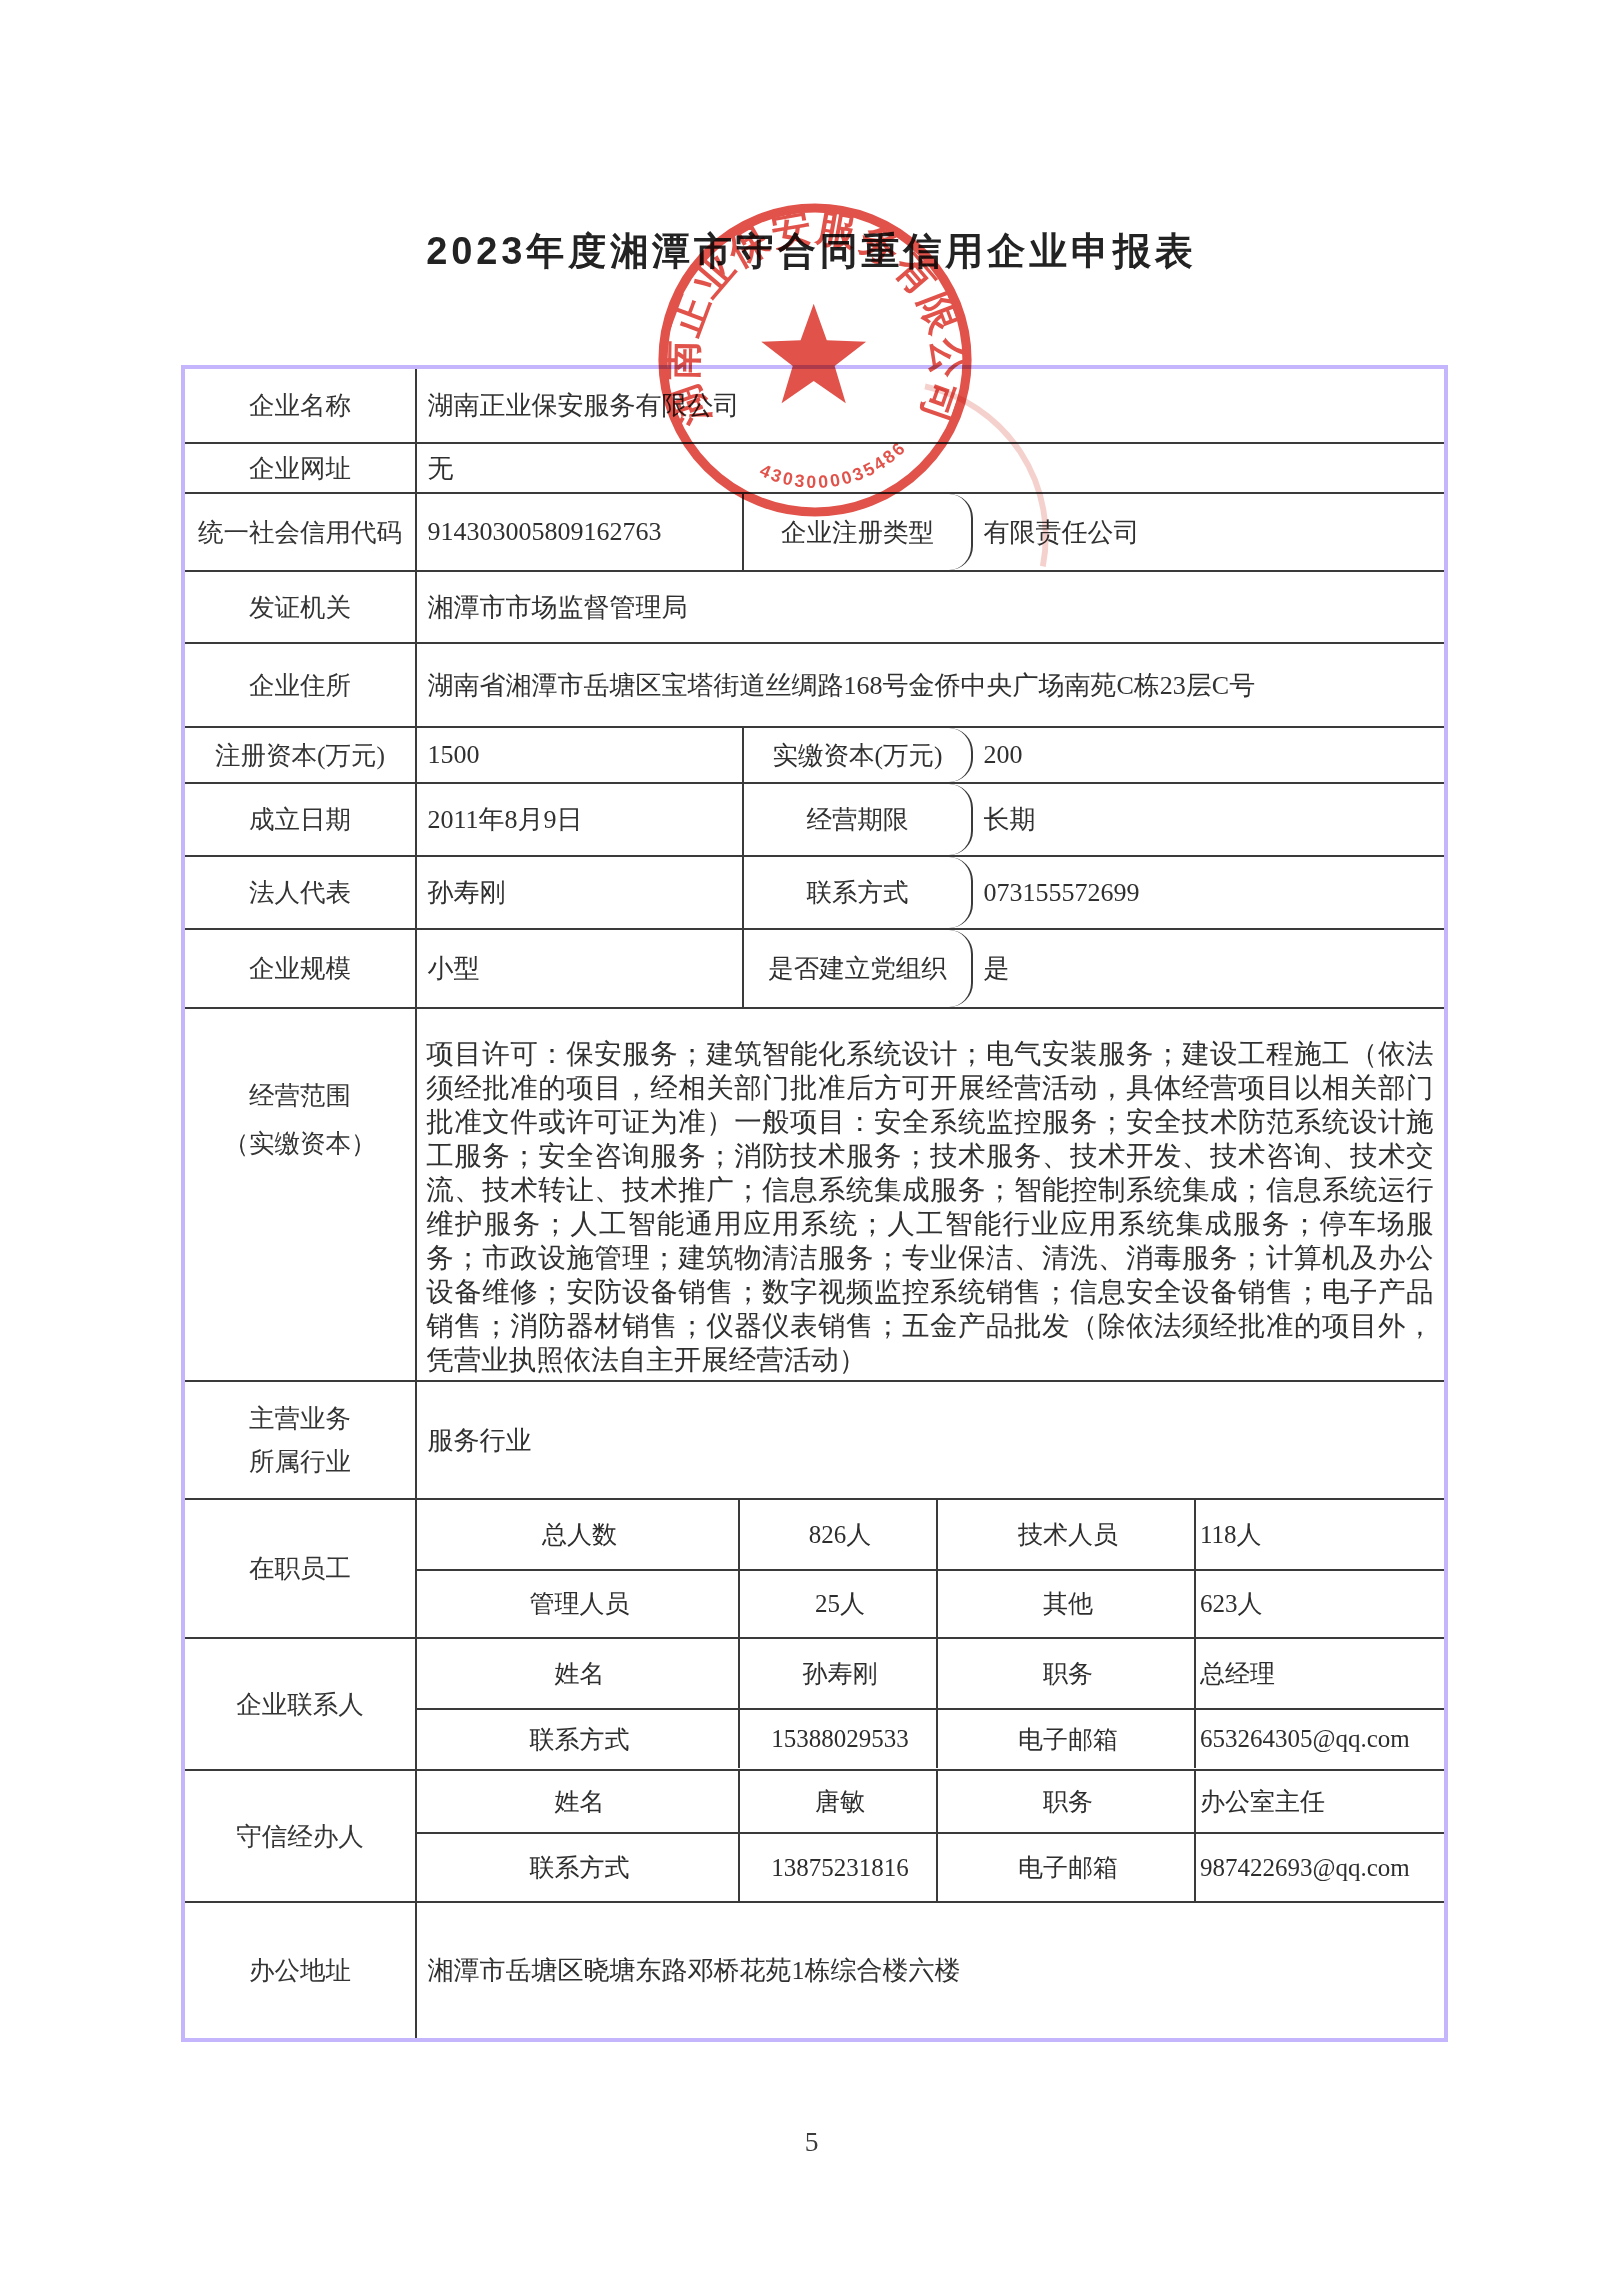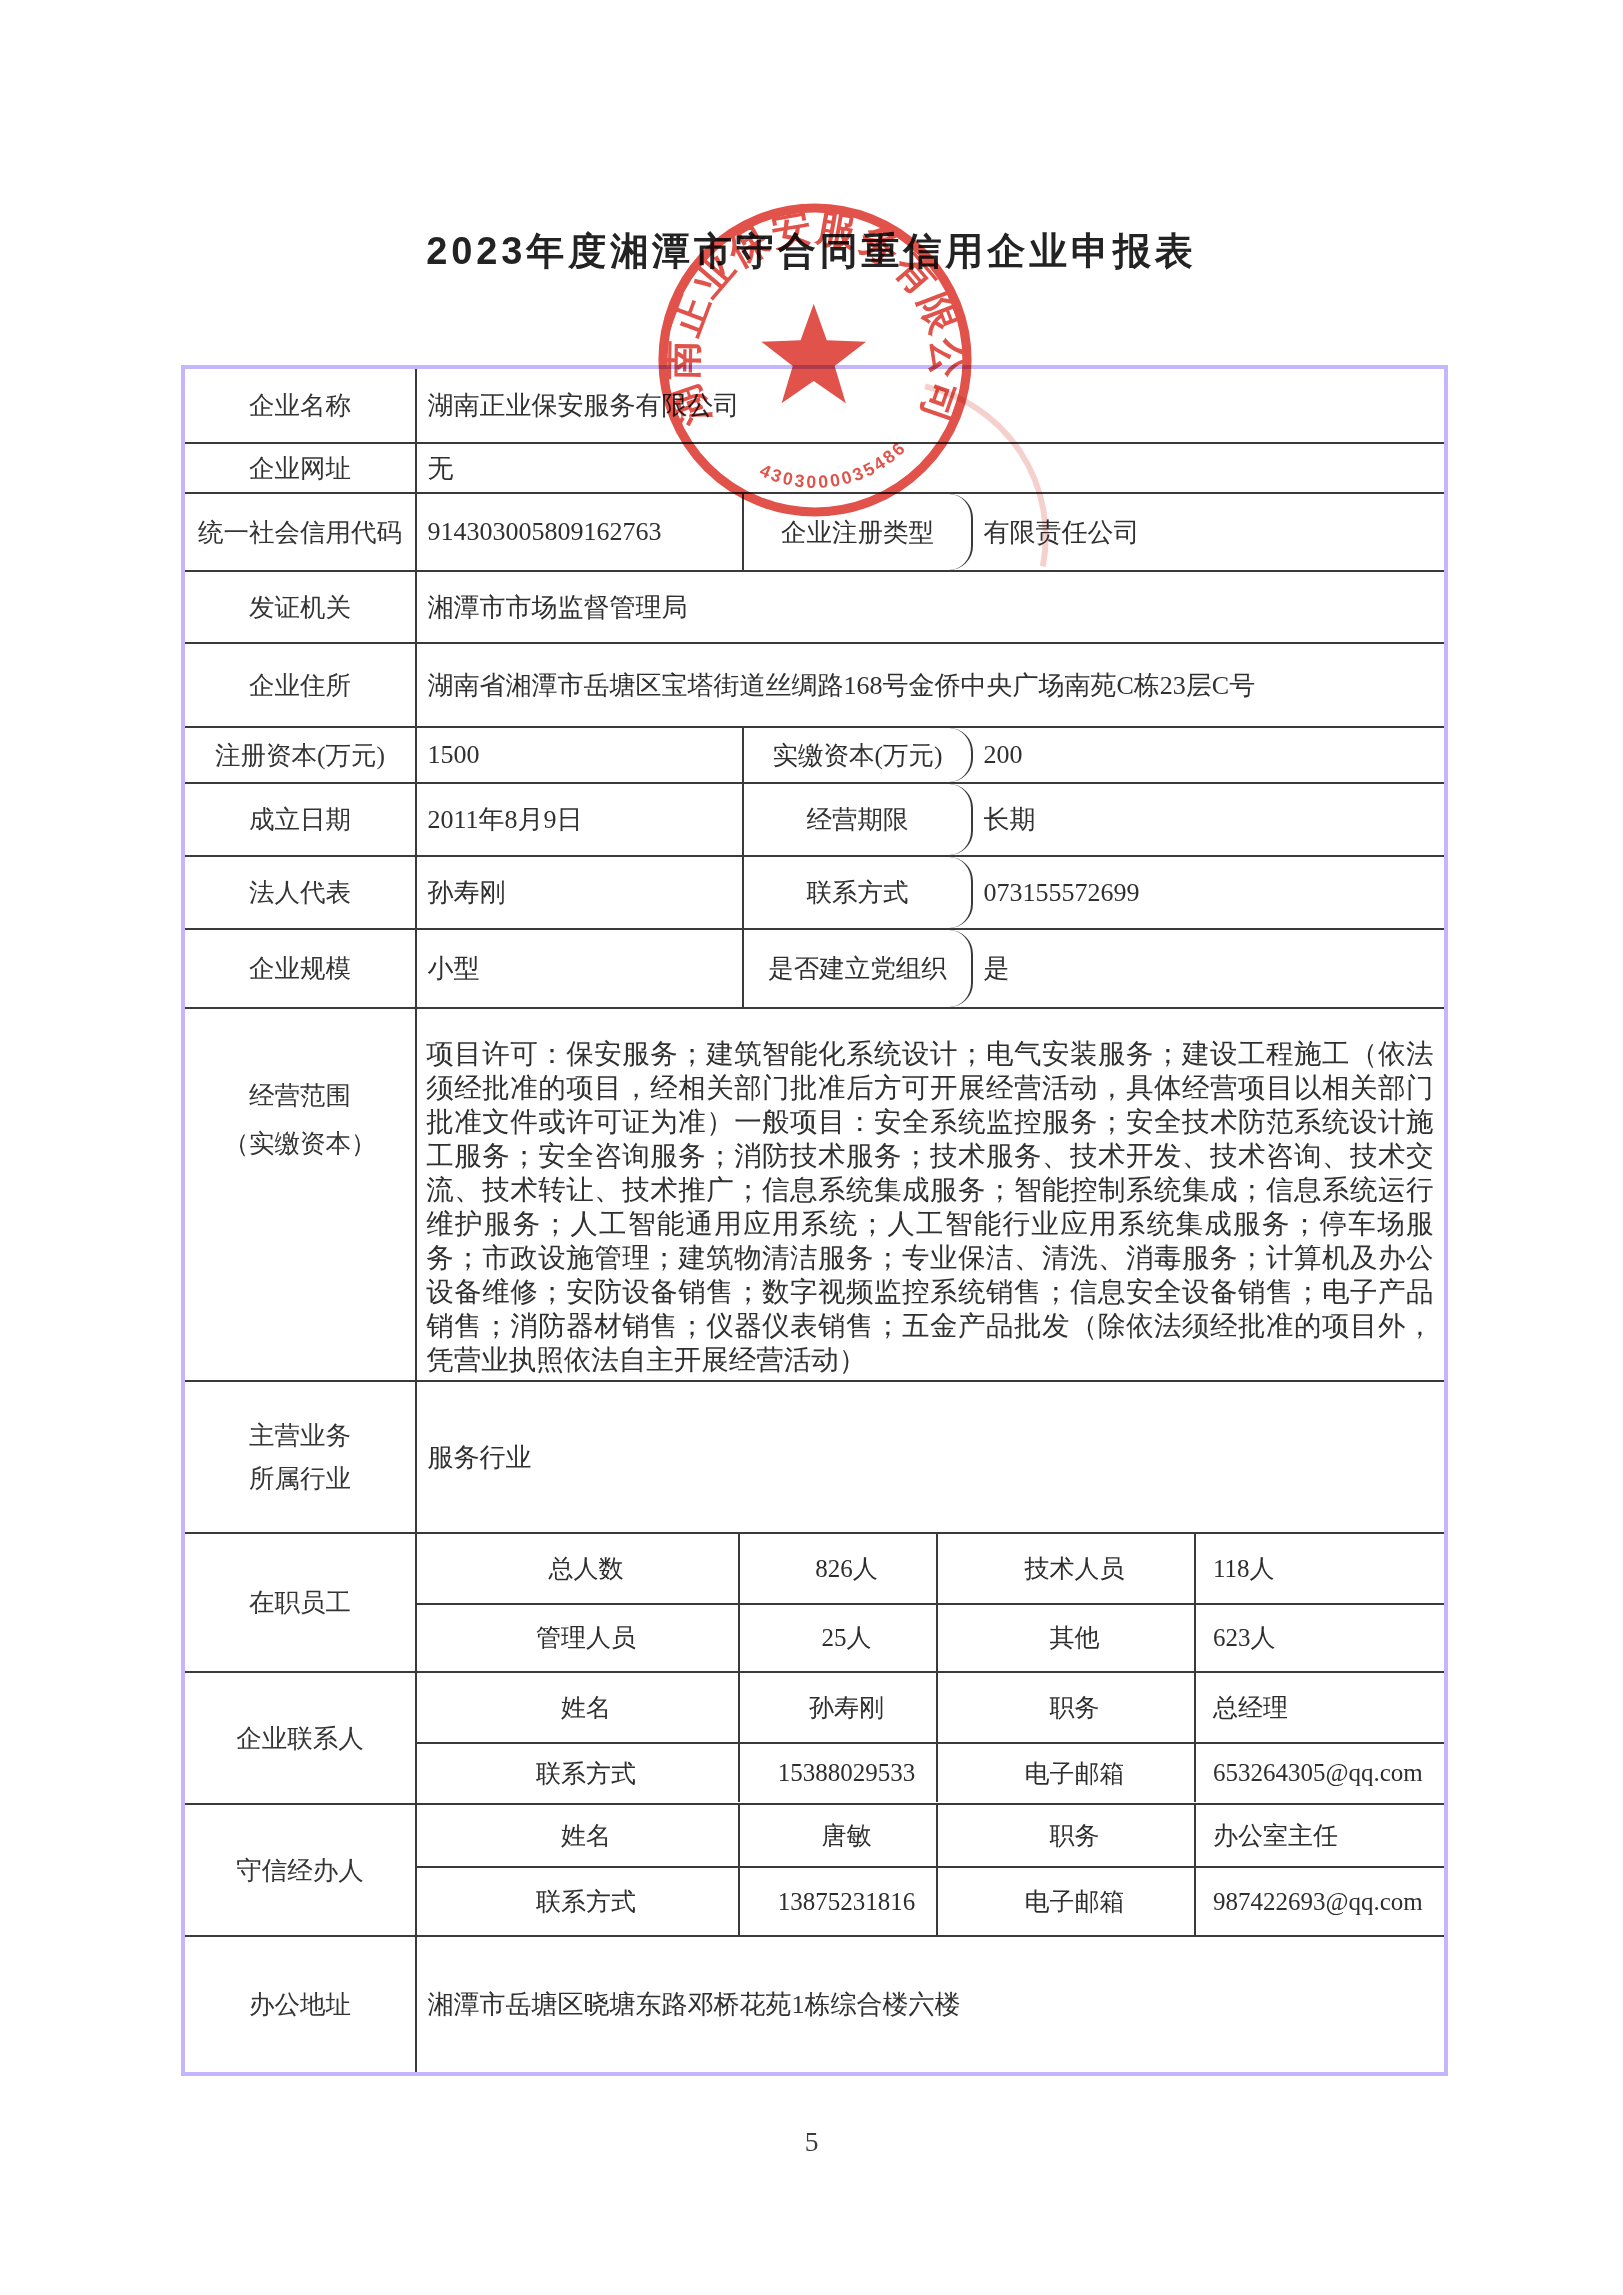--- a/index.html
+++ b/index.html
@@ -40,21 +40,21 @@
   .value {
     flex: 1 1 auto;
     padding-left: 10.5px;
     font-size: 26px; color: #303030;
   }
   .w-b2 { flex: 0 0 327px; width: 327px; }
   .w-b3 { flex: 0 0 229px; width: 229px; justify-content: center; text-align: center; padding-left: 0; font-size: 25.5px; border-radius: 24px; }
   .w-c2 { flex: 0 0 323px; width: 323px; }
   .w-c3 { flex: 0 0 198px; width: 198px; }
   .w-c4 { flex: 0 0 258px; width: 258px; }
-  .c-cell { justify-content: center; text-align: center; padding-left: 17px; font-size: 25px; }
+  .c-cell { justify-content: center; text-align: center; padding-left: 4px; font-size: 25px; }
   .group-label { }
   .group-body { flex: 1 1 auto; display: flex; flex-direction: column; }
   .subrow { display: flex; border-bottom: 2px solid #3a3a3a; }
   .subrow:last-child { border-bottom: none; }
   .scope-label { justify-content: flex-start; padding-top: 63px; line-height: 48px; }
   .two-line { line-height: 43px; }
   .scope-value {
     display: block; align-items: initial;
     padding: 27.5px 10.5px 0 9.2px;
     font-size: 27.5px; line-height: 34px;
@@ -140,21 +140,21 @@
   </div>
 
   <div class="row" style="height:373px">
     <div class="cell label scope-label">
       <span>经营范围</span>
       <span>（实缴资本）</span>
     </div>
     <div class="cell value scope-value">项目许可：保安服务；建筑智能化系统设计；电气安装服务；建设工程施工（依法须经批准的项目，经相关部门批准后方可开展经营活动，具体经营项目以相关部门批准文件或许可证为准）一般项目：安全系统监控服务；安全技术防范系统设计施工服务；安全咨询服务；消防技术服务；技术服务、技术开发、技术咨询、技术交流、技术转让、技术推广；信息系统集成服务；智能控制系统集成；信息系统运行维护服务；人工智能通用应用系统；人工智能行业应用系统集成服务；停车场服务；市政设施管理；建筑物清洁服务；专业保洁、清洗、消毒服务；计算机及办公设备维修；安防设备销售；数字视频监控系统销售；信息安全设备销售；电子产品销售；消防器材销售；仪器仪表销售；五金产品批发（除依法须经批准的项目外，凭营业执照依法自主开展经营活动）</div>
   </div>
 
-  <div class="row" style="height:152px">
+  <div class="row" style="height:118px">
     <div class="cell label two-line">
       <span>主营业务</span>
       <span>所属行业</span>
     </div>
     <div class="cell value">服务行业</div>
   </div>
 
   <div class="row" style="height:139px">
     <div class="cell label group-label">在职员工</div>
     <div class="group-body">

